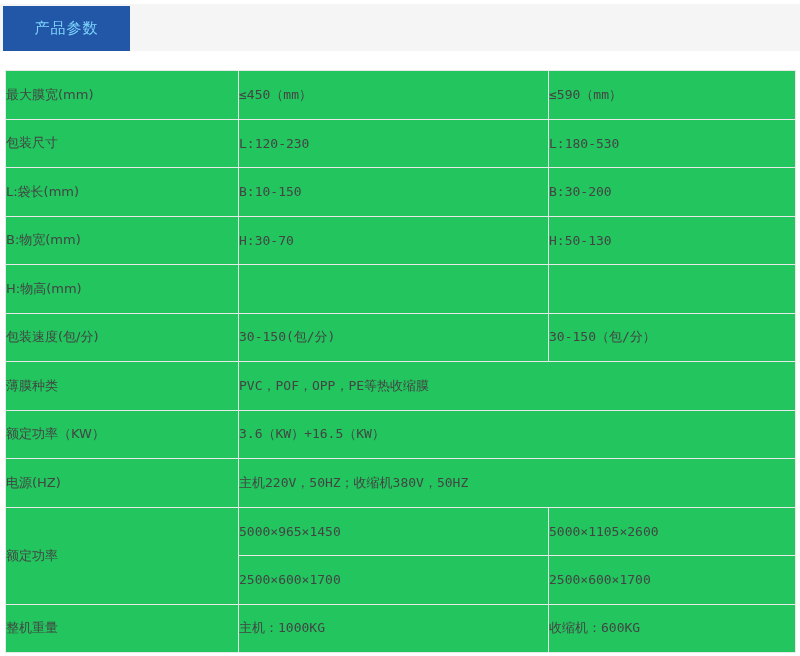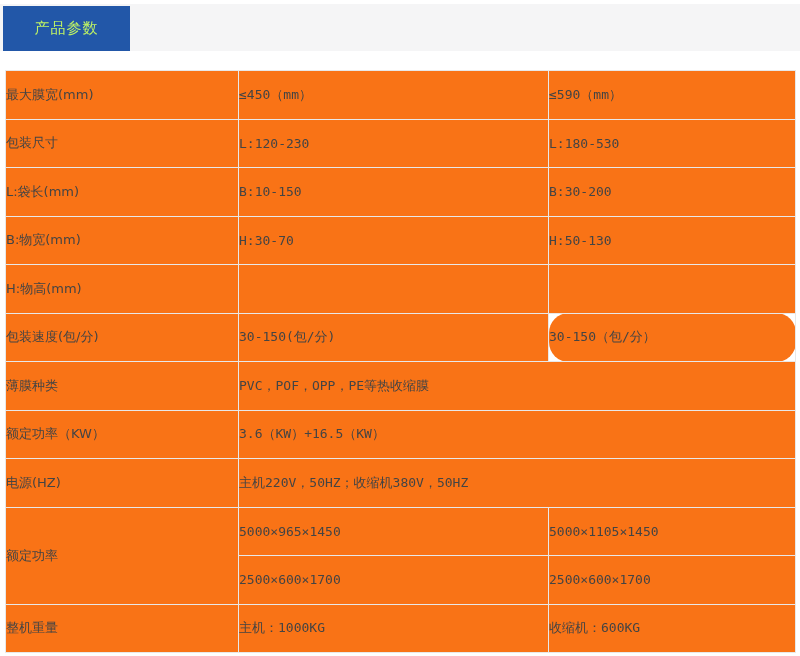--- a/index.html
+++ b/index.html
@@ -20,21 +20,21 @@
     height: 47px;
     background: #f5f5f6;
   }
   .tab {
     position: absolute;
     left: 3px;
     top: 6px;
     width: 127px;
     height: 45px;
     background: #2257a8;
-    color: #bef264;
+    color: #7dd3fc;
     display: flex;
     align-items: center;
     justify-content: center;
     font-size: 15px;
     letter-spacing: 1px;
     cursor: pointer;
   }
   table.param-table {
     position: absolute;
     left: 5px;
@@ -44,37 +44,37 @@
     table-layout: fixed;
   }
   .param-table td {
     border: 1px solid #e8e8e8;
     padding: 0;
     vertical-align: middle;
     font-size: 13px;
     color: #444444;
     white-space: nowrap;
     overflow: hidden;
-    background: #f97316;
+    background: #22c55e;
   }
   .param-table tr { height: 48.5px; }
   .lbl {
     padding-left: 10px;
     font-family: "DejaVu Sans", "Liberation Sans", sans-serif;
   }
   .val {
     font-family: "DejaVu Sans Mono", "DejaVu Sans", monospace;
   }
   
   .pl7   { padding-left: 7px; }
   .pl9   { padding-left: 9px; }
   .pl10  { padding-left: 10px; }
   .pl12  { padding-left: 12px; margin-left: 16px; }
   .pl20  { padding-left: 20px; }
-  .pl30  { padding-left: 30px; border-radius: 20px; }
+  .pl30  { padding-left: 30px; }
   .pl41  { padding-left: 41px; margin-top: 48px; }
   .pl52  { padding-left: 52px; }
   .pl75  { padding-left: 75px; }
   .pl82  { padding-left: 82px; }
   .pl99  { padding-left: 99px; }
   
   .dark-top { border-top: 2px solid #606060; }
 </style>
 </head>
 <body>
@@ -129,21 +129,21 @@
       <td class="lbl">额定功率（KW）</td>
       <td class="val pl82" colspan="2">3.6（KW）+16.5（KW）</td>
     </tr>
     <tr>
       <td class="lbl">电源(HZ)</td>
       <td class="val pl52" colspan="2">主机220V，50HZ；收缩机380V，50HZ</td>
     </tr>
     <tr>
       <td class="lbl" rowspan="2">额定功率</td>
       <td class="val pl10">5000×965×1450</td>
-      <td class="val pl7">5000×1105×1450</td>
+      <td class="val pl7">5000×1105×2600</td>
     </tr>
     <tr>
       <td class="val pl10">2500×600×1700</td>
       <td class="val pl7">2500×600×1700</td>
     </tr>
     <tr>
       <td class="lbl dark-top">整机重量</td>
       <td class="val pl12">主机：1000KG</td>
       <td class="val pl20">收缩机：600KG</td>
     </tr>

